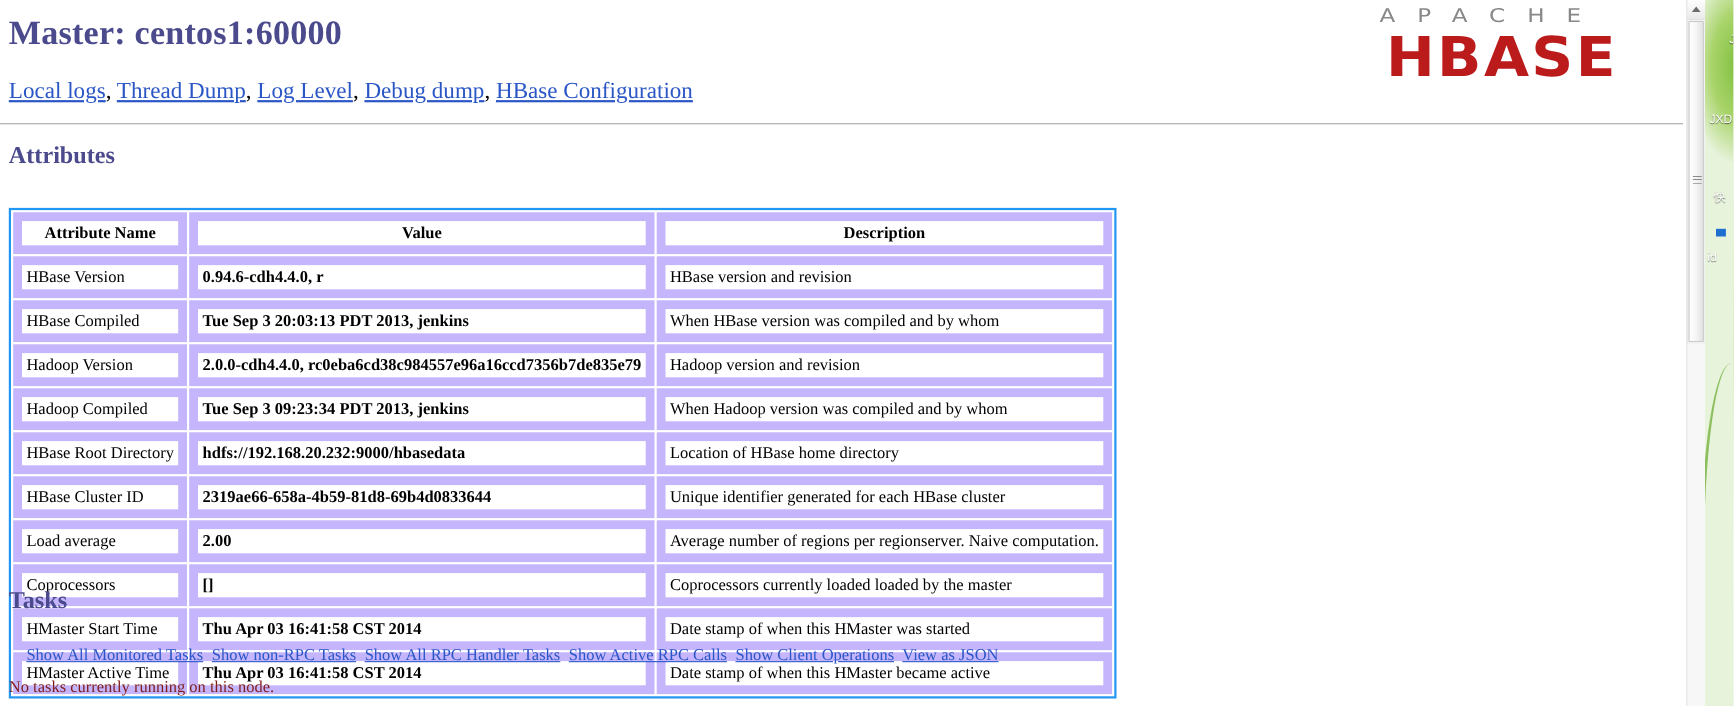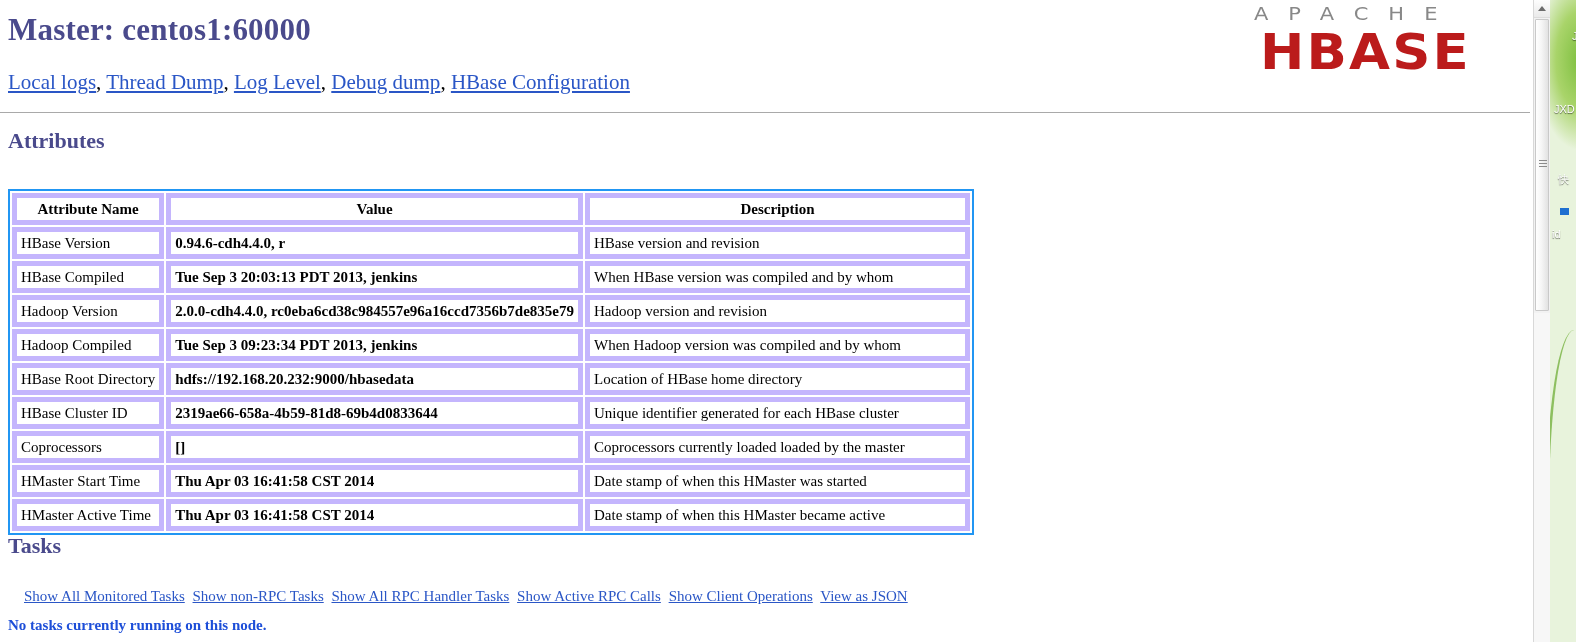--- a/index.html
+++ b/index.html
@@ -186,21 +186,21 @@
     position: absolute;
     top: 189px; left: 8px;
     border-collapse: separate;
     border-spacing: 2px;
     border: 2px solid #2196f3;
     background: #ffffff;
     font-size: 15px;
   }
   table#attributes-table th,
   table#attributes-table td {
-    border: 5px solid #c4b5fd;
+    border: 8px solid #c4b5fd;
     padding: 1px 4px;
     font-weight: normal;
     text-align: left;
     vertical-align: middle;
     height: 20px;
     white-space: nowrap;
     overflow: hidden;
   }
   table#attributes-table th {
     text-align: center;
@@ -215,22 +215,21 @@
     position: absolute;
     top: 588px; left: 24px;
     font-size: 15px;
     white-space: nowrap;
   }
   #task-links a { margin-right: 4px; }
   #no-tasks {
     position: absolute;
     top: 617px; left: 8px;
     font-size: 15px;
-    color: #1d4ed8;
-    font-weight: bold;
+    color: #7f1d1d;
   }
 </style>
 </head>
 <body>
 
 <div id="desktop-strip">
   <div class="leaf-vein"></div>
   <div class="desk-icon-label" style="top:30px;left:22px;">JD</div>
   <div class="desk-icon-label" style="top:103px;left:4px;">JXD</div>
   <div class="desk-icon-label" style="top:172px;left:8px;">快</div>
@@ -299,20 +298,25 @@
           <td class="cell-name">HBase Root Directory</td>
           <td class="cell-value">hdfs://192.168.20.232:9000/hbasedata</td>
           <td class="cell-desc">Location of HBase home directory</td>
         </tr>
         <tr>
           <td class="cell-name">HBase Cluster ID</td>
           <td class="cell-value">2319ae66-658a-4b59-81d8-69b4d0833644</td>
           <td class="cell-desc">Unique identifier generated for each HBase cluster</td>
         </tr>
         <tr>
+          <td class="cell-name">Load average</td>
+          <td class="cell-value">2.00</td>
+          <td class="cell-desc">Average number of regions per regionserver. Naive computation.</td>
+        </tr>
+        <tr>
           <td class="cell-name">Coprocessors</td>
           <td class="cell-value">[]</td>
           <td class="cell-desc">Coprocessors currently loaded loaded by the master</td>
         </tr>
         <tr>
           <td class="cell-name">HMaster Start Time</td>
           <td class="cell-value">Thu Apr 03 16:41:58 CST 2014</td>
           <td class="cell-desc">Date stamp of when this HMaster was started</td>
         </tr>
         <tr>

